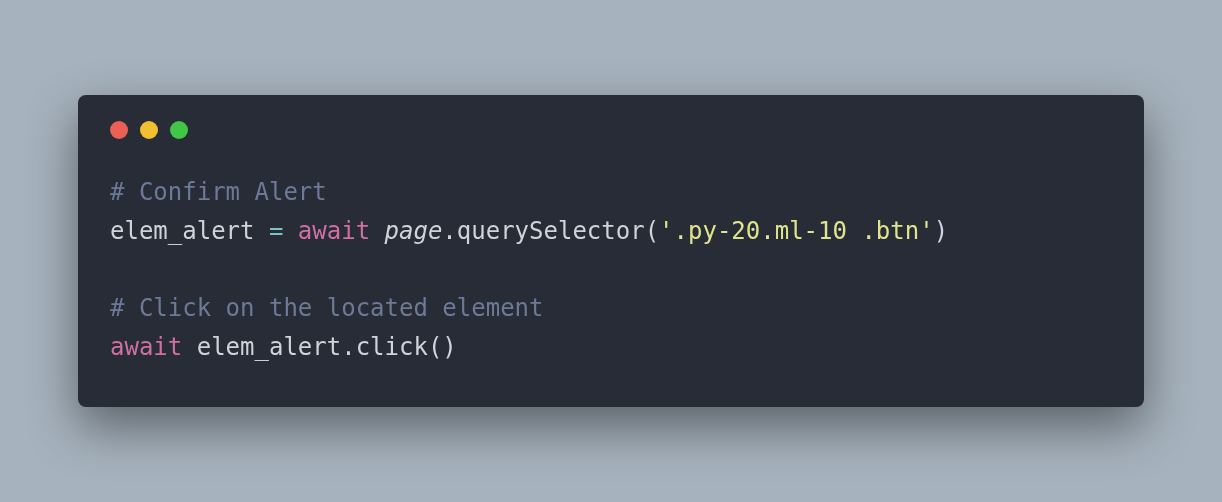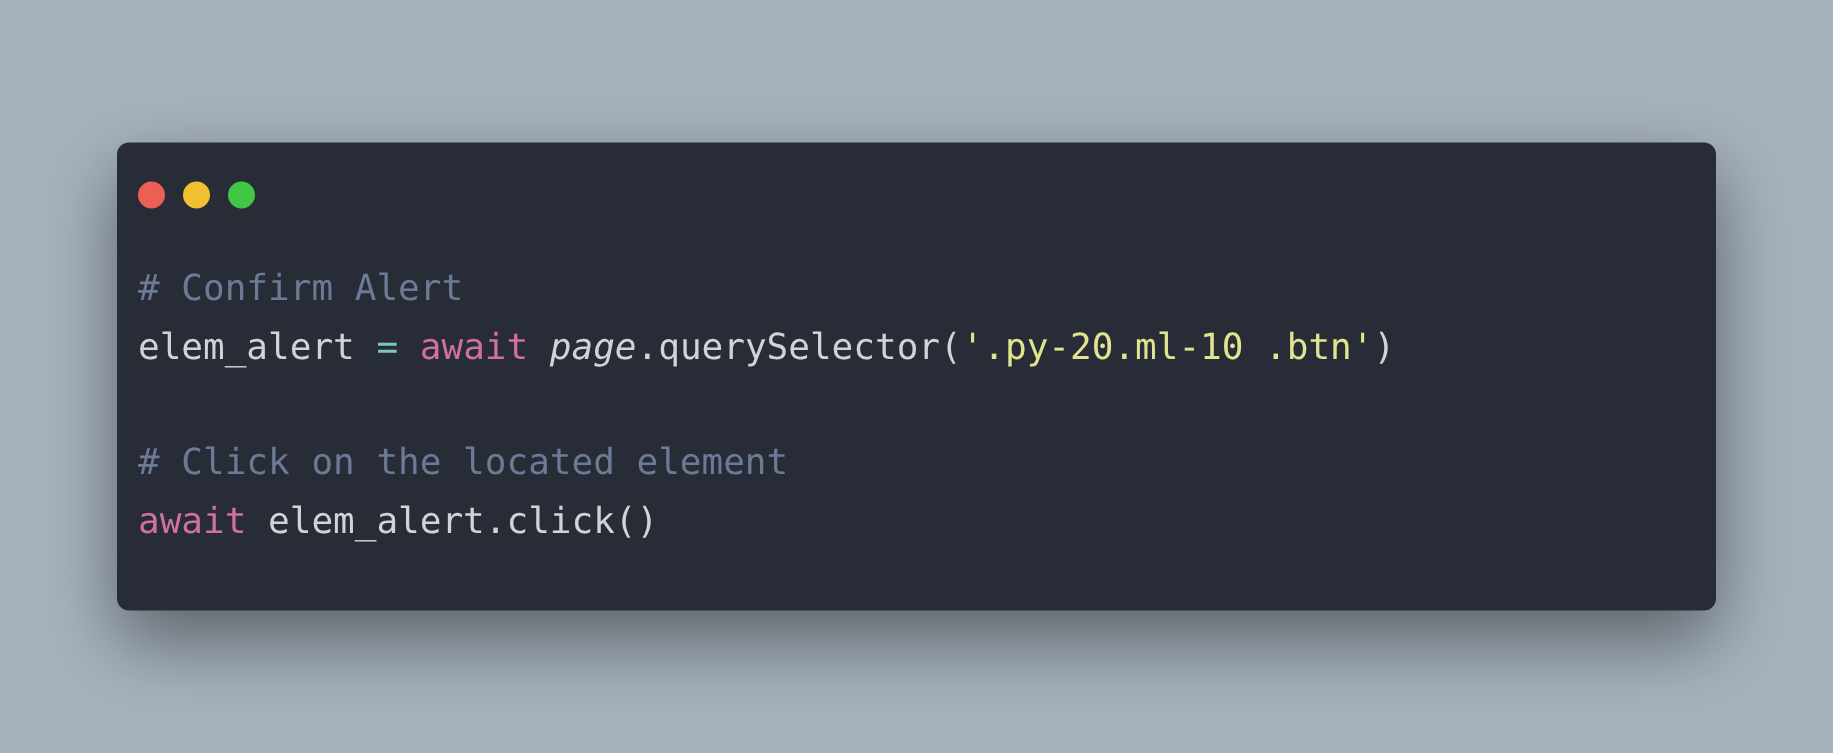--- a/index.html
+++ b/index.html
@@ -10,21 +10,21 @@
     display: flex;
     align-items: center;
     justify-content: center;
     font-family: "SF Mono", "Menlo", "Monaco", "Consolas", monospace;
   }
   .window {
     width: 1066px;
     background: #272c36;
     border-radius: 8px;
     box-shadow: 0 20px 50px rgba(0,0,0,0.45);
-    padding: 26px 34px 40px 14px;
+    padding: 26px 34px 40px 32px;
   }
   .traffic-lights {
     display: flex;
     gap: 12px;
     margin-bottom: 34px;
   }
   .light {
     width: 18px;
     height: 18px;
     border-radius: 50%;

